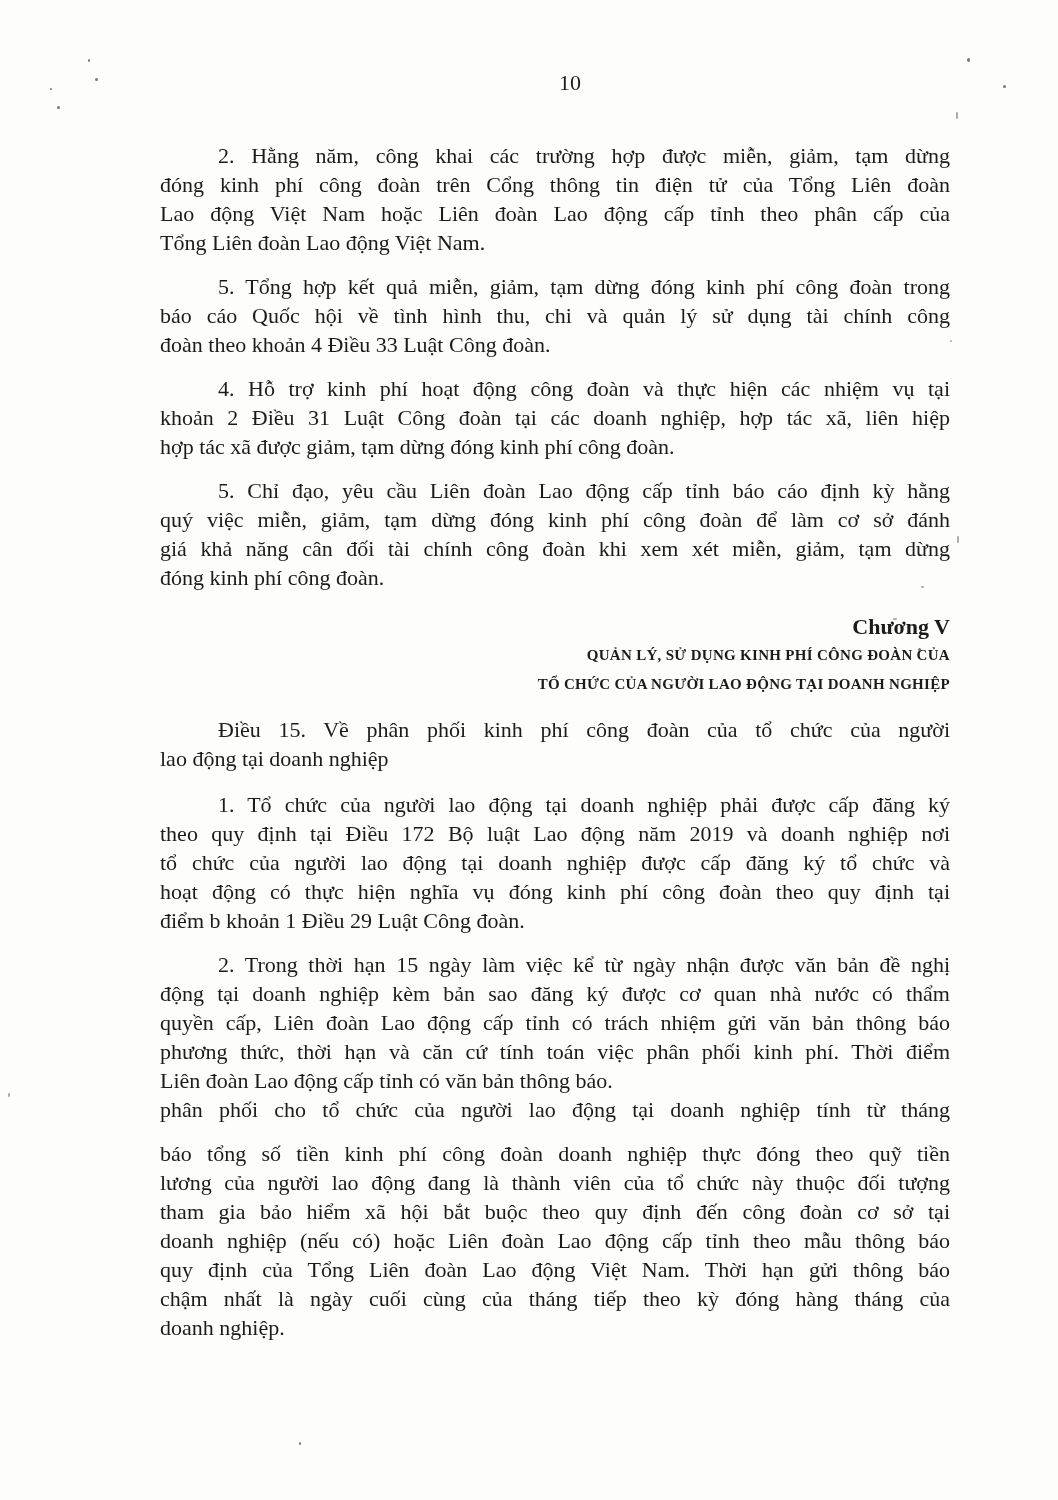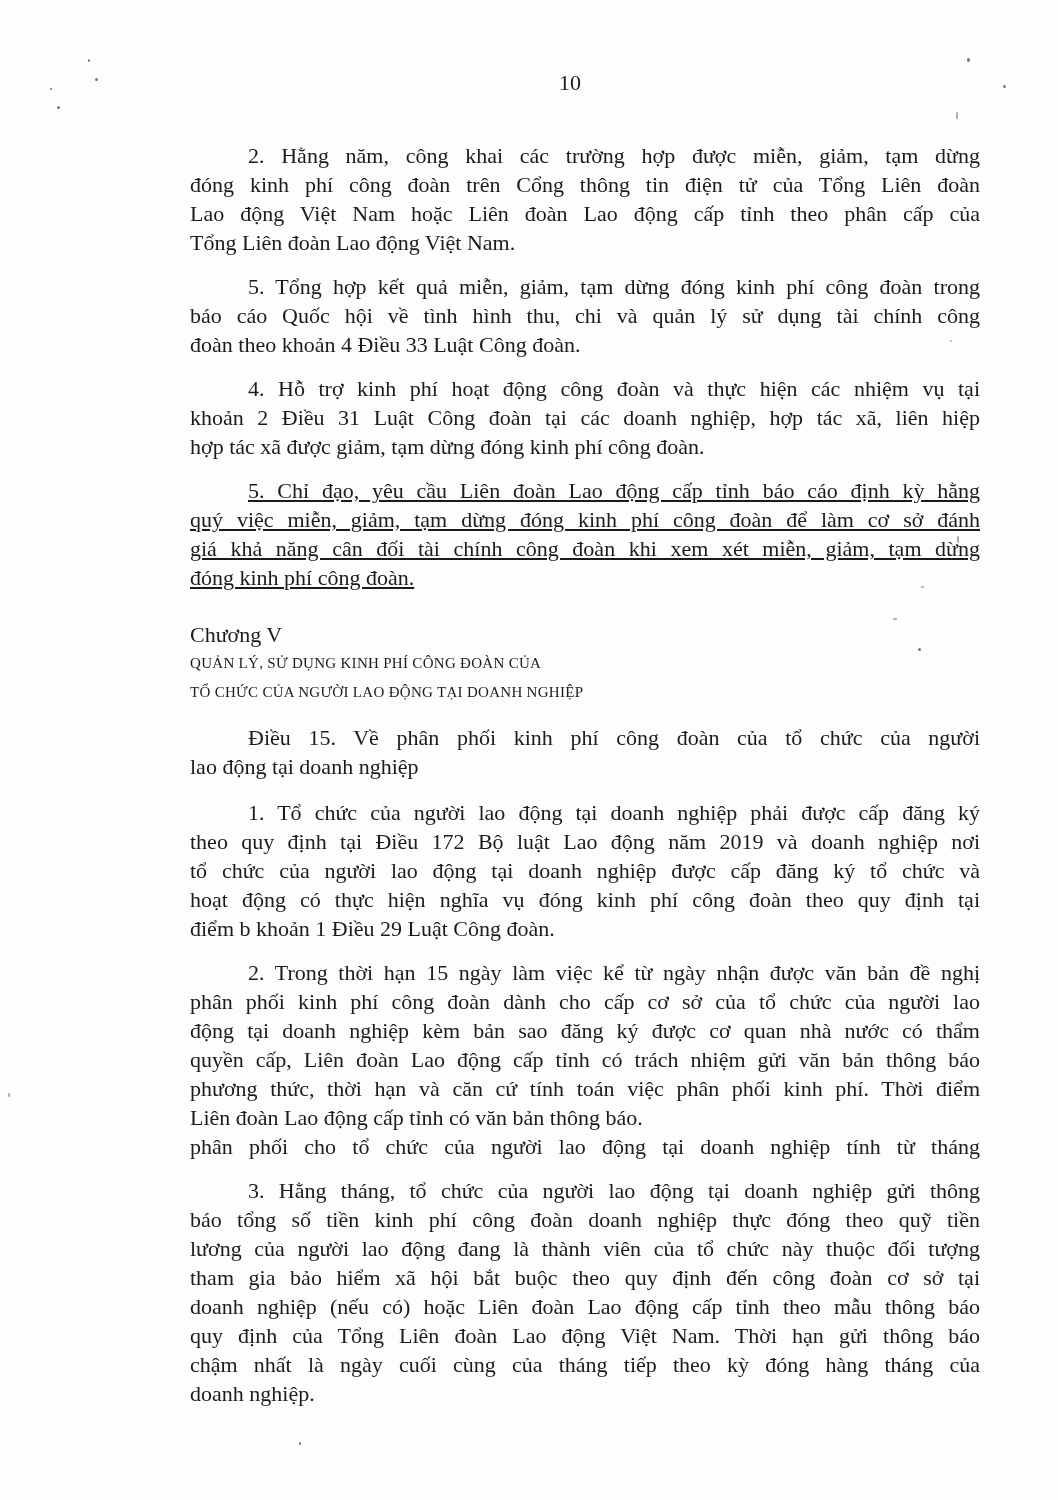--- a/index.html
+++ b/index.html
@@ -17,32 +17,32 @@
     top: 70px;
     left: 175px;
     width: 790px;
     text-align: center;
     font-size: 22px;
     line-height: 26px;
   }
   .body-col {
     position: absolute;
     top: 141px;
-    left: 190px;
+    left: 160px;
     width: 790px;
     font-size: 22px;
     line-height: 29px;
   }
   .para { margin: 0 0 15px 0; padding: 0; }
   .ln { display: block; text-align: justify; text-align-last: justify; }
   .ln.last { text-align-last: left; }
   .ln.ind { text-indent: 58px; }
   .b { font-weight: normal; }
   .chapter { margin: 0 0 16px 0; }
-  .chapter .ch-line { display: block; text-align: left; font-weight: normal; line-height: 29px; }
+  .chapter .ch-line { display: block; text-align: right; font-weight: bold; line-height: 29px; }
   .chapter .ch-title { font-size: 15px; letter-spacing: 0.3px; }
   .article-heading { margin-bottom: 17px; }
   
   .speck {
     position: absolute;
     background: #4a4a4a;
     opacity: 0.75;
     border-radius: 50%;
   }
   .speck.faint { opacity: 0.45; border-radius: 1px; }
@@ -68,21 +68,21 @@
       <span class="ln">báo cáo Quốc hội về tình hình thu, chi và quản lý sử dụng tài chính công</span>
       <span class="ln last">đoàn theo khoản 4 Điều 33 Luật Công đoàn.</span>
     </p>
 
     <p class="para">
       <span class="ln ind">4. Hỗ trợ kinh phí hoạt động công đoàn và thực hiện các nhiệm vụ tại</span>
       <span class="ln">khoản 2 Điều 31 Luật Công đoàn tại các doanh nghiệp, hợp tác xã, liên hiệp</span>
       <span class="ln last">hợp tác xã được giảm, tạm dừng đóng kinh phí công đoàn.</span>
     </p>
 
-    <p class="para" style="margin-bottom:28px;text-decoration:underline;">
+    <p class="para" style="margin-bottom:20px;">
       <span class="ln ind">5. Chỉ đạo, yêu cầu Liên đoàn Lao động cấp tỉnh báo cáo định kỳ hằng</span>
       <span class="ln">quý việc miễn, giảm, tạm dừng đóng kinh phí công đoàn để làm cơ sở đánh</span>
       <span class="ln">giá khả năng cân đối tài chính công đoàn khi xem xét miễn, giảm, tạm dừng</span>
       <span class="ln last">đóng kinh phí công đoàn.</span>
     </p>
 
     <div class="chapter">
       <span class="ch-line">Chương V</span>
       <span class="ch-line ch-title">QUẢN LÝ, SỬ DỤNG KINH PHÍ CÔNG ĐOÀN CỦA</span>
       <span class="ch-line ch-title">TỔ CHỨC CỦA NGƯỜI LAO ĐỘNG TẠI DOANH NGHIỆP</span>
@@ -96,30 +96,28 @@
     <p class="para">
       <span class="ln ind">1. Tổ chức của người lao động tại doanh nghiệp phải được cấp đăng ký</span>
       <span class="ln">theo quy định tại Điều 172 Bộ luật Lao động năm 2019 và doanh nghiệp nơi</span>
       <span class="ln">tổ chức của người lao động tại doanh nghiệp được cấp đăng ký tổ chức và</span>
       <span class="ln">hoạt động có thực hiện nghĩa vụ đóng kinh phí công đoàn theo quy định tại</span>
       <span class="ln last">điểm b khoản 1 Điều 29 Luật Công đoàn.</span>
     </p>
 
     <p class="para">
       <span class="ln ind">2. Trong thời hạn 15 ngày làm việc kể từ ngày nhận được văn bản đề nghị</span>
-      <span class="ln">phân phối kinh phí công đoàn dành cho cấp cơ sở của tổ chức của người lao</span>
       <span class="ln">động tại doanh nghiệp kèm bản sao đăng ký được cơ quan nhà nước có thẩm</span>
       <span class="ln">quyền cấp, Liên đoàn Lao động cấp tỉnh có trách nhiệm gửi văn bản thông báo</span>
       <span class="ln">phương thức, thời hạn và căn cứ tính toán việc phân phối kinh phí. Thời điểm</span>
       <span class="ln last">Liên đoàn Lao động cấp tỉnh có văn bản thông báo.</span>
       <span class="ln">phân phối cho tổ chức của người lao động tại doanh nghiệp tính từ tháng</span>
     </p>
 
     <p class="para">
-      <span class="ln ind">3. Hằng tháng, tổ chức của người lao động tại doanh nghiệp gửi thông</span>
       <span class="ln">báo tổng số tiền kinh phí công đoàn doanh nghiệp thực đóng theo quỹ tiền</span>
       <span class="ln">lương của người lao động đang là thành viên của tổ chức này thuộc đối tượng</span>
       <span class="ln">tham gia bảo hiểm xã hội bắt buộc theo quy định đến công đoàn cơ sở tại</span>
       <span class="ln">doanh nghiệp (nếu có) hoặc Liên đoàn Lao động cấp tỉnh theo mẫu thông báo</span>
       <span class="ln">quy định của Tổng Liên đoàn Lao động Việt Nam. Thời hạn gửi thông báo</span>
       <span class="ln">chậm nhất là ngày cuối cùng của tháng tiếp theo kỳ đóng hàng tháng của</span>
       <span class="ln last">doanh nghiệp.</span>
     </p>
 
   </div>

